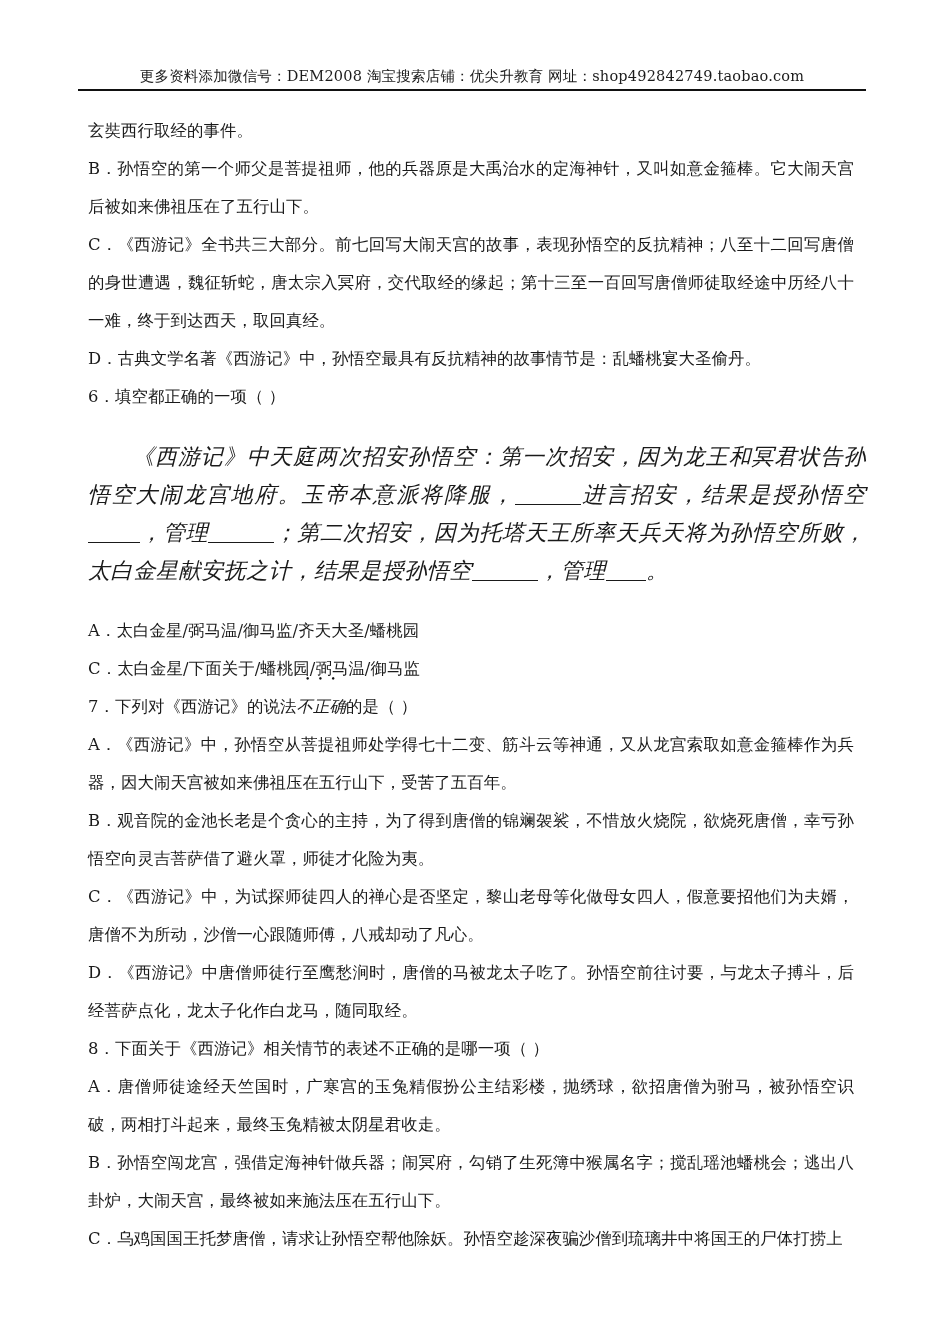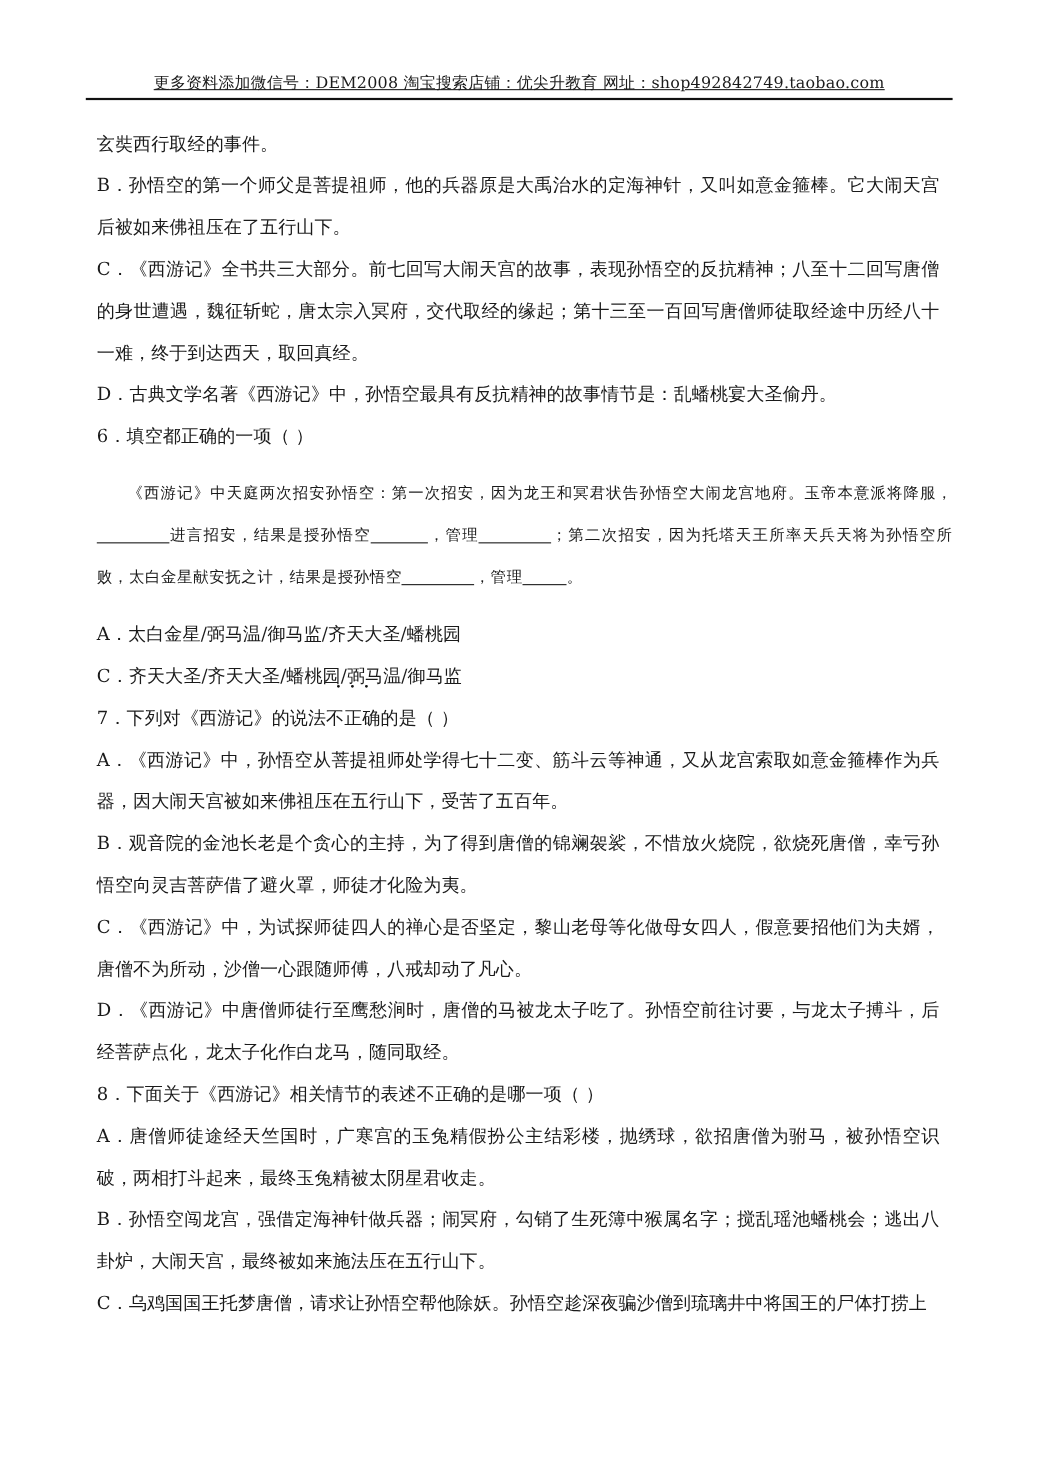--- a/index.html
+++ b/index.html
@@ -29,21 +29,20 @@
     left: 78px;
     width: 788px;
   }
   .header-text {
     font-size: 14.5px;
     line-height: 1.2;
     text-align: center;
     letter-spacing: 0.2px;
     color: #1b1b1b;
     white-space: nowrap;
-    text-decoration: underline;
   }
   .header-rule {
     margin-top: 4px;
     border-bottom: 2.4px solid #111;
     width: 100%;
   }
 
   
   .content {
     position: absolute;
@@ -66,26 +65,27 @@
     text-indent: 0;
   }
 
   
   .para.qstem {
     text-indent: 0;
   }
 
   
   .passage {
-    font-size: 14px;
+    font-size: 22px;
     line-height: 38px;
     text-align: justify;
     text-justify: inter-ideograph;
     text-indent: 2em;
     font-family: "DejaVu Serif", "Liberation Serif", serif;
+    font-style: italic;
     letter-spacing: 0.6px;
     color: #1a1a1a;
   }
   .passage .blank {
     font-style: normal;
     letter-spacing: 0;
     display: inline-block;
     border-bottom: 1.3px solid #1a1a1a;
     vertical-align: -3px;
   }
@@ -95,20 +95,21 @@
 
   
   .para.choice {
     letter-spacing: 0.1px;
   }
 
   
   .emph {
     position: relative;
     display: inline-block;
+    font-style: italic;
   }
   .emph::before {
     content: "\2022\2002\2022\2002\2022";
     position: absolute;
     top: -13px;
     left: 50%;
     transform: translateX(-50%);
     font-size: 9px;
     line-height: 1;
     letter-spacing: 1.5px;
@@ -150,21 +151,21 @@
 
     <p class="para opt">C．《西游记》全书共三大部分。前七回写大闹天宫的故事，表现孙悟空的反抗精神；八至十二回写唐僧的身世遭遇，魏征斩蛇，唐太宗入冥府，交代取经的缘起；第十三至一百回写唐僧师徒取经途中历经八十一难，终于到达西天，取回真经。</p>
 
     <p class="para opt">D．古典文学名著《西游记》中，孙悟空最具有反抗精神的故事情节是：乱蟠桃宴大圣偷丹。</p>
 
     <p class="para qstem">6．填空都正确的一项（    ）</p>
 
     <p class="passage"><span>《西游记》中天庭两次招安孙悟空：第一次招安，因为龙王和冥君状告孙悟空大闹龙宫地府。玉帝本意派将降服，</span><span class="blank blank-l"></span><span>进言招安，结果是授孙悟空</span><span class="blank blank-m"></span><span>，管理</span><span class="blank blank-l"></span><span>；第二次招安，因为托塔天王所率天兵天将为孙悟空所败，太白金星献安抚之计，结果是授孙悟空</span><span class="blank blank-l"></span><span>，管理</span><span class="blank blank-s"></span><span>。</span></p>
 
     <p class="para choice">A．太白金星/弼马温/御马监/齐天大圣/蟠桃园</p>
-    <p class="para choice">C．齐天大圣/齐天大圣/蟠桃园/弼马温/御马监</p>
+    <p class="para choice">C．太白金星/下面关于/蟠桃园/弼马温/御马监</p>
 
     <p class="para qstem"><span>7．下列对《西游记》的说法</span><span class="emph">不正确</span><span>的是（    ）</span></p>
 
     <p class="para opt">A．《西游记》中，孙悟空从菩提祖师处学得七十二变、筋斗云等神通，又从龙宫索取如意金箍棒作为兵器，因大闹天宫被如来佛祖压在五行山下，受苦了五百年。</p>
     <p class="para opt">B．观音院的金池长老是个贪心的主持，为了得到唐僧的锦斓袈裟，不惜放火烧院，欲烧死唐僧，幸亏孙悟空向灵吉菩萨借了避火罩，师徒才化险为夷。</p>
     <p class="para opt">C．《西游记》中，为试探师徒四人的禅心是否坚定，黎山老母等化做母女四人，假意要招他们为夫婿，唐僧不为所动，沙僧一心跟随师傅，八戒却动了凡心。</p>
     <p class="para opt">D．《西游记》中唐僧师徒行至鹰愁涧时，唐僧的马被龙太子吃了。孙悟空前往讨要，与龙太子搏斗，后经菩萨点化，龙太子化作白龙马，随同取经。</p>
 
     <p class="para qstem">8．下面关于《西游记》相关情节的表述不正确的是哪一项（    ）</p>
 

